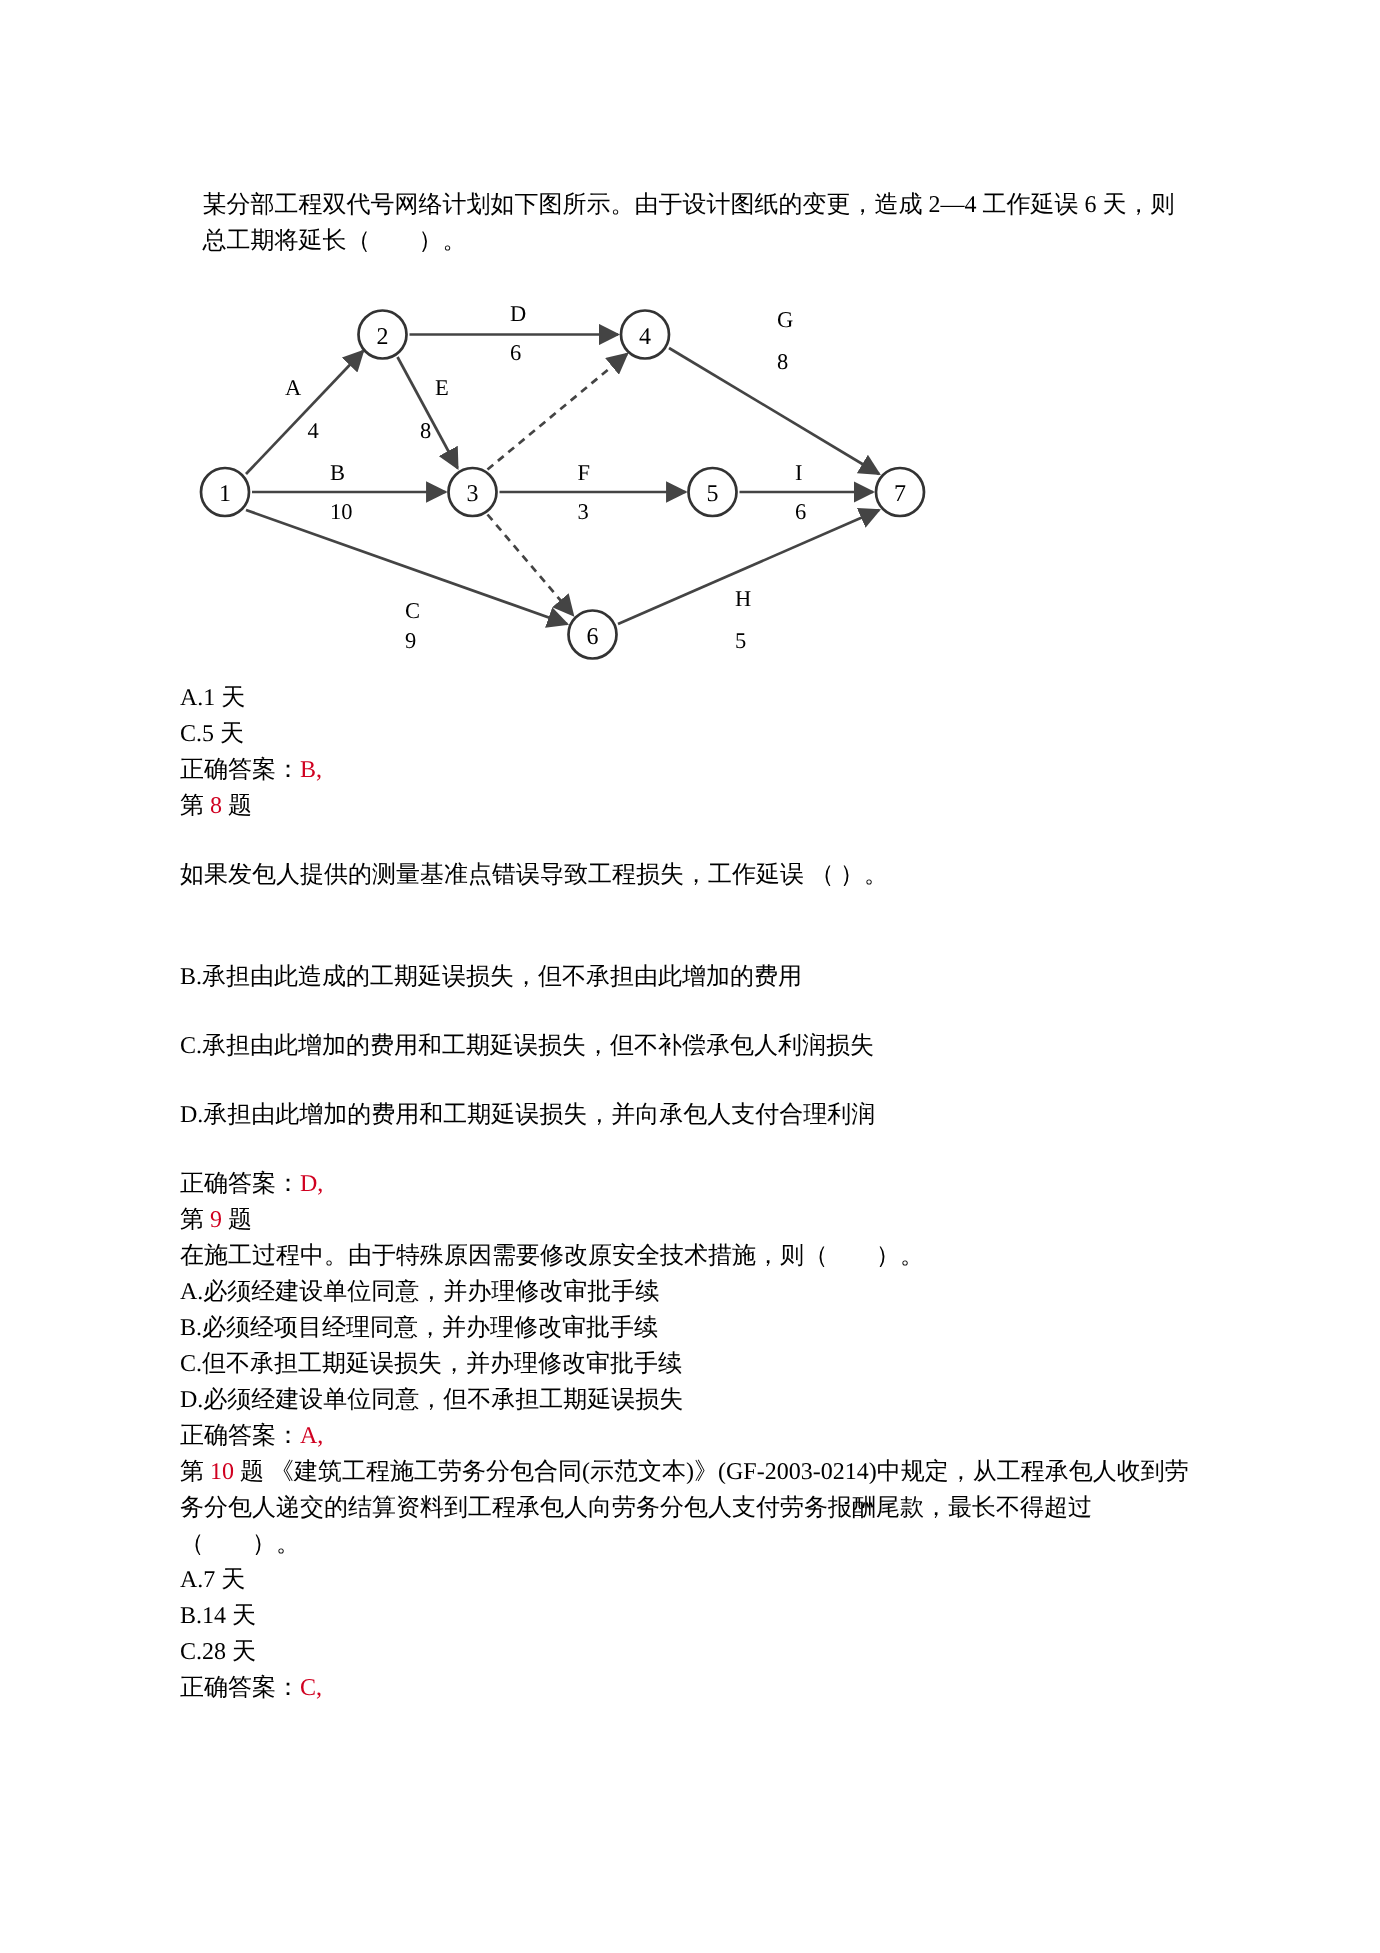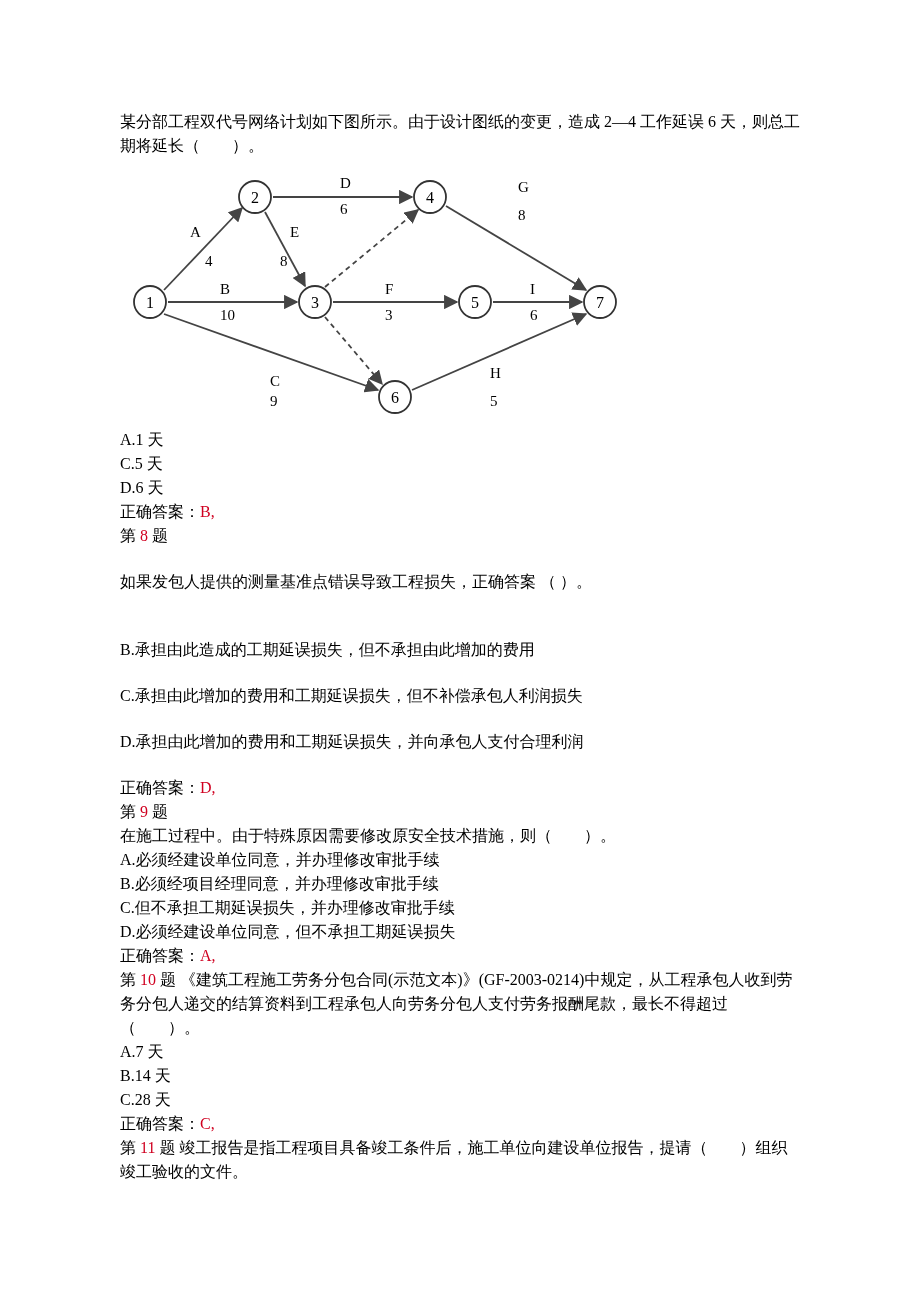--- a/index.html
+++ b/index.html
@@ -18,21 +18,21 @@
     padding: 110px 120px 60px 120px;
   }
   .red { color: #d00020; }
   .diagram {
     width: 510px;
     height: 260px;
     margin: 4px 0 6px 0;
   }
   .diagram svg { display:block; }
   p, div { margin: 0; }
-  .block { margin: 0; }
+  .block { margin: 15px; }
   .gap { height: 22px; }
 </style>
 </head>
 <body>
 
 <div class="page">
 
   <div class="block">某分部工程双代号网络计划如下图所示。由于设计图纸的变更，造成 2—4 工作延误 6 天，则总工期将延长（　　）。</div>
 
   <div class="diagram">
@@ -103,30 +103,29 @@
         <text x="370" y="216">H</text>
           <text x="370" y="244">5</text>
         <text x="410" y="132">I</text>
           <text x="410" y="158">6</text>
       </g>
     </svg>
   </div>
 
   <div>A.1 天</div>
   <div>C.5 天</div>
-  <div>D.6 天</div>
   <div>
     <span>正确答案：</span><span class="red">B,</span>
   </div>
 
   <div>
     <span>第 </span><span class="red">8</span><span> 题</span>
   </div>
   <div class="gap"></div>
-  <div>如果发包人提供的测量基准点错误导致工程损失，正确答案 （ ）。</div>
+  <div>如果发包人提供的测量基准点错误导致工程损失，工作延误 （ ）。</div>
   <div class="gap"></div>
   <div class="gap"></div>
   <div>B.承担由此造成的工期延误损失，但不承担由此增加的费用</div>
   <div class="gap"></div>
   <div>C.承担由此增加的费用和工期延误损失，但不补偿承包人利润损失</div>
   <div class="gap"></div>
   <div>D.承担由此增加的费用和工期延误损失，并向承包人支付合理利润</div>
   <div class="gap"></div>
   <div>
     <span>正确答案：</span><span class="red">D,</span>
@@ -147,17 +146,14 @@
   <div>
     <span>第 </span><span class="red">10</span><span> 题 《建筑工程施工劳务分包合同(示范文本)》(GF-2003-0214)中规定，从工程承包人收到劳务分包人递交的结算资料到工程承包人向劳务分包人支付劳务报酬尾款，最长不得超过（　　）。</span>
   </div>
   <div>A.7 天</div>
   <div>B.14 天</div>
   <div>C.28 天</div>
   <div>
     <span>正确答案：</span><span class="red">C,</span>
   </div>
 
-  <div>
-    <span>第 </span><span class="red">11</span><span> 题 竣工报告是指工程项目具备竣工条件后，施工单位向建设单位报告，提请（　　）组织竣工验收的文件。</span>
-  </div>
 
 </div>
 
 </body></html>

